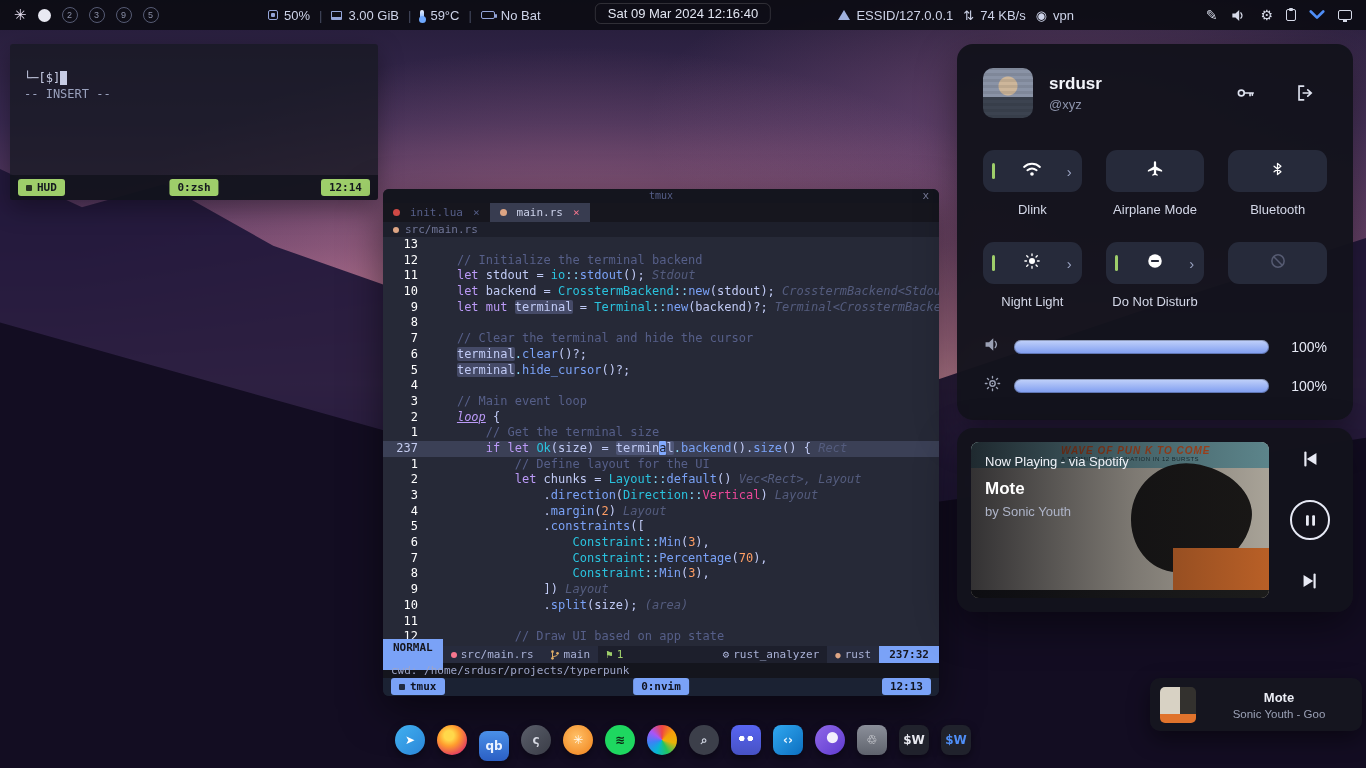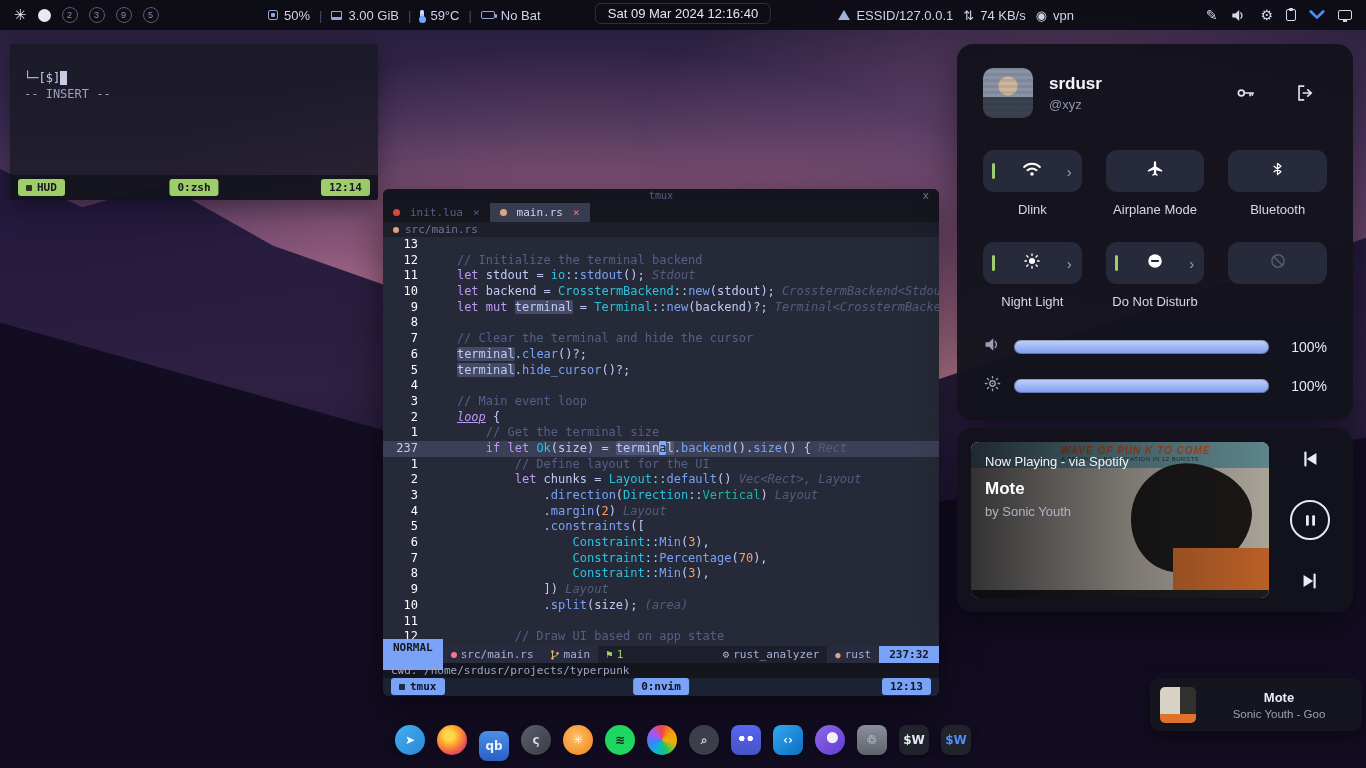--- a/index.html
+++ b/index.html
@@ -93,21 +93,21 @@
   .crow { display:flex; height:15.7px; line-height:15.7px; }
   .crow.cur { background:rgba(110,119,160,.30); }
   .gut { width:45px; padding-right:10px; text-align:right; color:#ffffff; flex:none; }
   .gut.gcur { color:#c4cbef; }
   .ctext { white-space:pre; }
   .cm { color:#565f89; }
   .kw { color:#bb9af7; }
   .kwu { color:#bb9af7; font-style:italic; text-decoration:underline; }
   .ty { color:#2ac3de; }
   .fn { color:#7aa2f7; }
-  .cn { color:#14b8a6; }
+  .cn { color:#ec4899; }
   .num { color:#ff9e64; }
   .op { color:#89ddff; }
   .fg { color:#c0caf5; }
   .hint { color:#545c7e; font-style:italic; }
   .hlw { color:#c0caf5; background:rgba(99,108,152,.5); border-radius:2px; }
   .cursor { color:#1a1b26; background:#82aaff; border-radius:1px; }
   .ed-status { height:17px; background:#1d1f2c; display:flex; align-items:center; font-size:11px; color:#a9b1d6; }
   .sl-mode { background:#7aa2f7; color:#16161e; font-weight:bold; padding:0 10px; height:31px; line-height:17px;text-align:right; }
   .sl-seg { display:flex; align-items:center; gap:4px; padding:0 8px; height:17px; background:#272b3d; }
   .sl-plain { background:transparent; }

